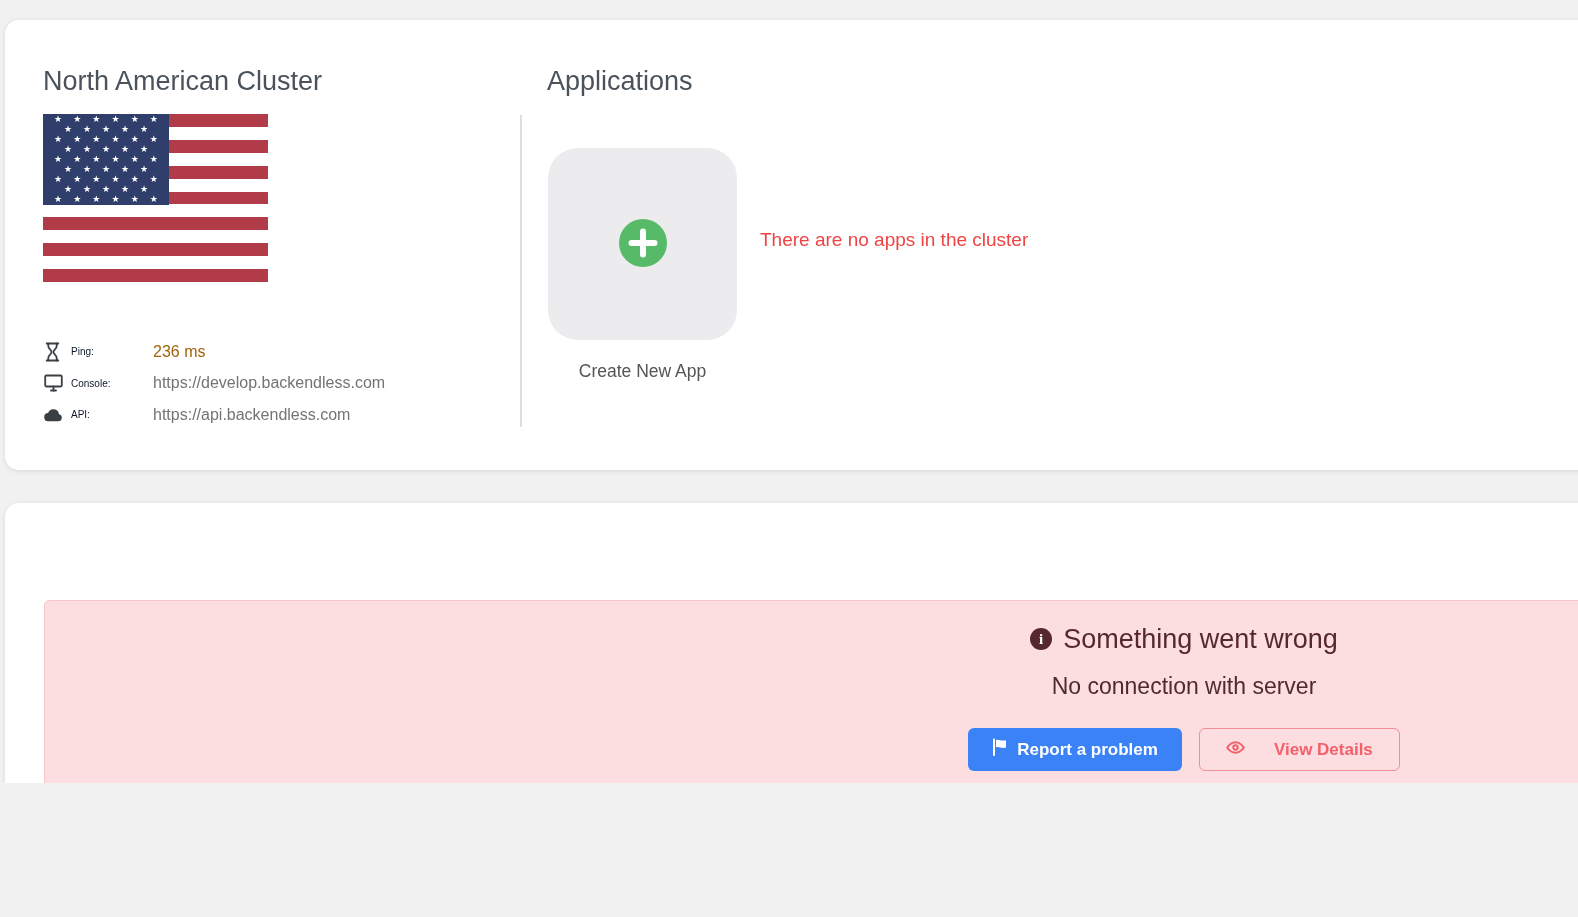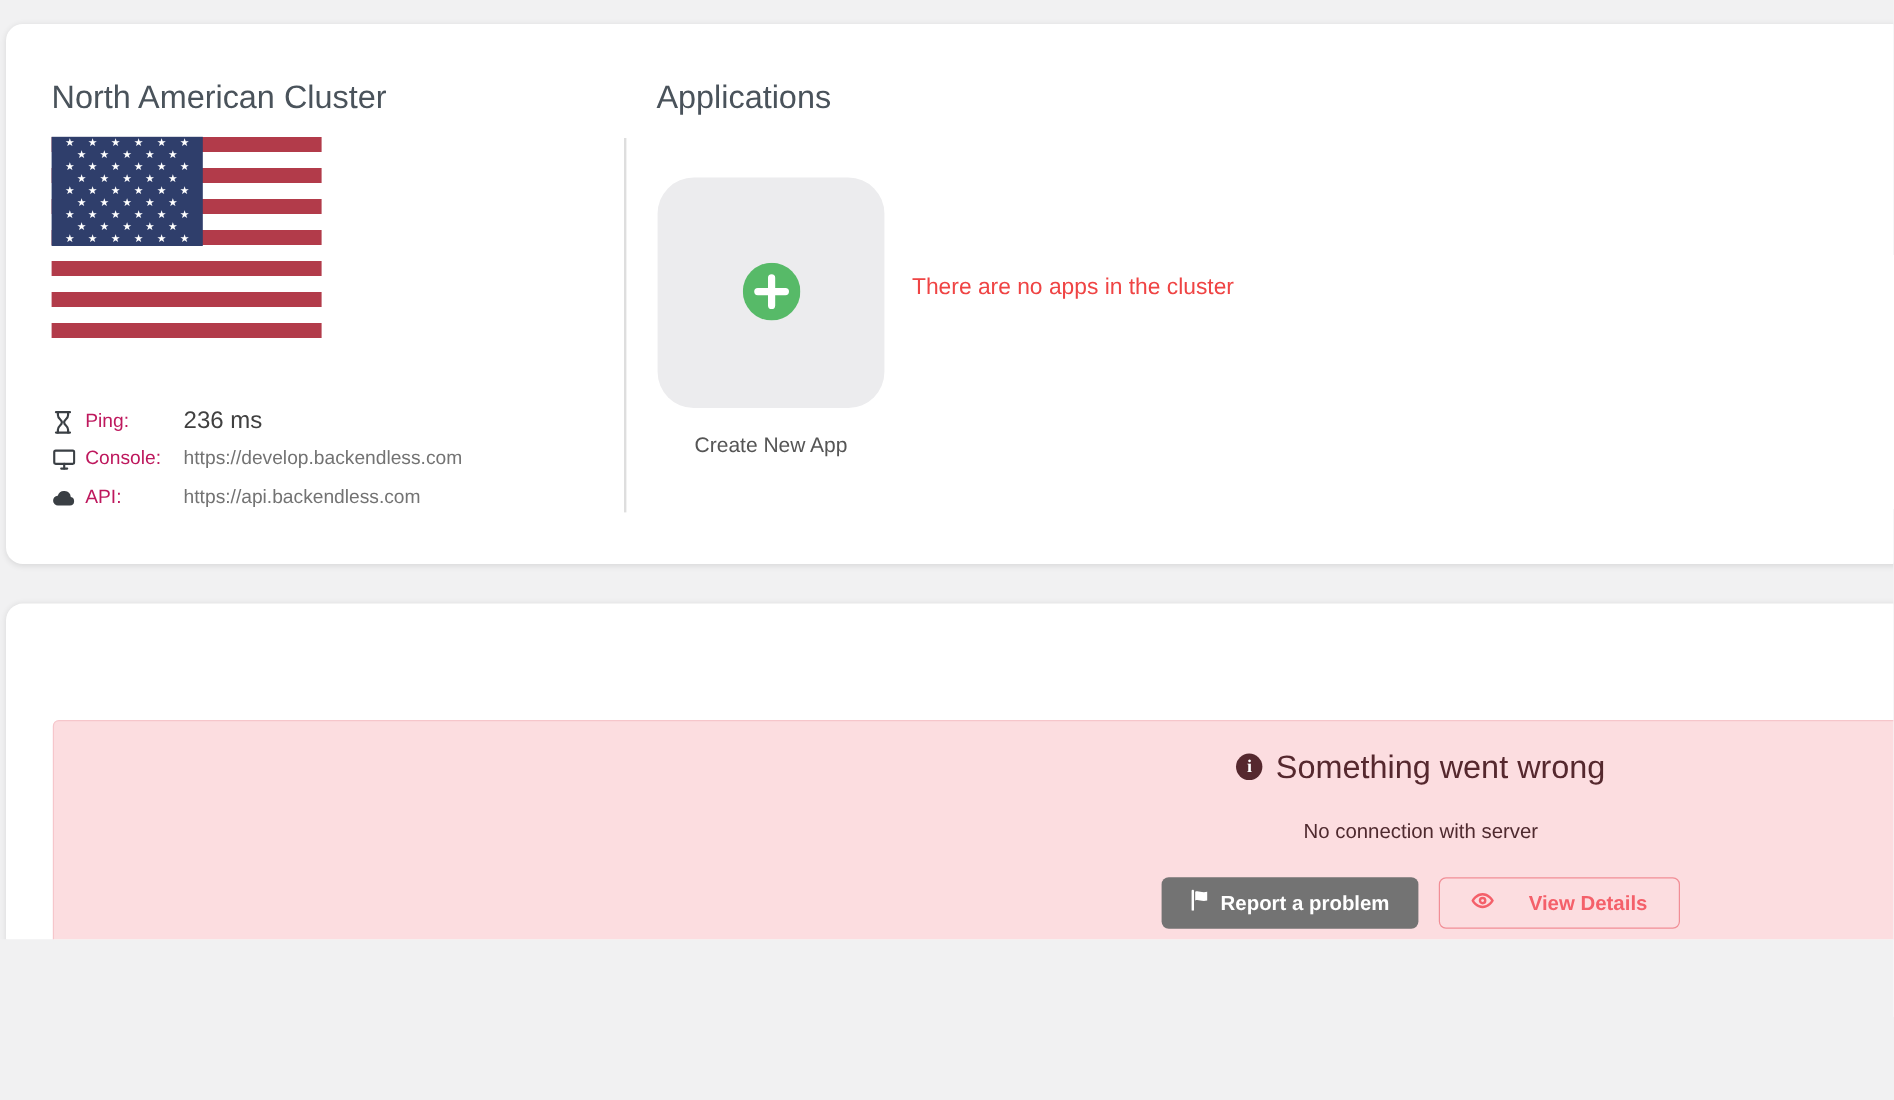--- a/index.html
+++ b/index.html
@@ -14,47 +14,47 @@
         background:repeating-linear-gradient(180deg,#b23b4a 0 12.92px,#ffffff 12.92px 25.85px);}
   .canton{position:absolute;left:0;top:0;width:126px;height:90.5px;background:#2f3e6b;
           display:flex;flex-direction:column;justify-content:space-evenly;}
   .star-row{display:flex;justify-content:space-evenly;align-items:center;height:10px;}
   .star-row span{color:#ffffff;font-size:9px;line-height:10px;}
   .star-row.off{padding:0 10px;}
   
   .info{position:absolute;left:39px;top:316px;}
   .info-row{display:flex;align-items:center;height:31.5px;}
   .info-icon{width:27px;display:flex;align-items:center;}
-  .info-label{width:82px;font-size:16px;color:#be185d;}
-  .info-value{font-size:20px;color:#404040;}
+  .info-label{width:82px;font-size:10px;color:#0f172a;}
+  .info-value{font-size:16px;color:#a16207;}
   a.info-link{font-size:16px;color:#737373;text-decoration:none;}
   
   .divider{position:absolute;left:515px;top:95px;width:2px;height:312px;background:#dedede;}
   .apps-title{left:542px;top:46px;}
   .na-title{left:38px;top:46px;}
   .eu-title{left:38px;top:44px;}
   .tile{position:absolute;left:543px;top:128px;width:189px;height:192px;border-radius:30px;
         background:#ececee;display:flex;align-items:center;justify-content:center;cursor:pointer;border:none;}
   .tile-label{position:absolute;left:543px;top:341px;width:189px;text-align:center;
               font-size:17.5px;color:#555555;}
   .empty-text{position:absolute;left:755px;top:208px;font-size:19px;color:#ef4444;line-height:24px;}
   
   .alert{position:absolute;left:39px;top:97px;right:27px;height:194px;border-radius:5px;
          background:#fcdde0;border:1px solid #f6c6cb;box-sizing:border-box;
          display:flex;flex-direction:column;align-items:center;padding-top:22px;}
   .alert-head{display:flex;align-items:center;gap:11px;}
   .info-badge{width:22px;height:22px;border-radius:50%;background:#55282e;color:#ffffff;
               display:flex;align-items:center;justify-content:center;
               font-size:15px;font-weight:bold;font-family:"Liberation Serif",serif;}
   .alert-title{font-size:27px;color:#55282e;line-height:32px;}
-  .alert-sub{margin-top:28px;font-size:17px;color:#4f2a2f;}
+  .alert-sub{margin-top:18px;font-size:23px;color:#4f2a2f;}
   .alert-actions{margin-top:28px;display:flex;gap:17px;}
   .btn{height:43px;border-radius:6px;font-size:17px;font-weight:bold;
        display:flex;align-items:center;cursor:pointer;font-family:"Liberation Sans",sans-serif;}
-  .btn-report{background:#737373;color:#ffffff;border:none;padding:0 24px;gap:10px;}
+  .btn-report{background:#3b82f6;color:#ffffff;border:none;padding:0 24px;gap:10px;}
   .btn-view{background:transparent;color:#f4606a;border:1px solid #f18e96;padding:0 26px;gap:29px;}
 </style>
 </head>
 <body>
 
 <div class="viewport">
 
   <section class="card card1">
     <h2 class="section-title na-title">North American Cluster</h2>
 

